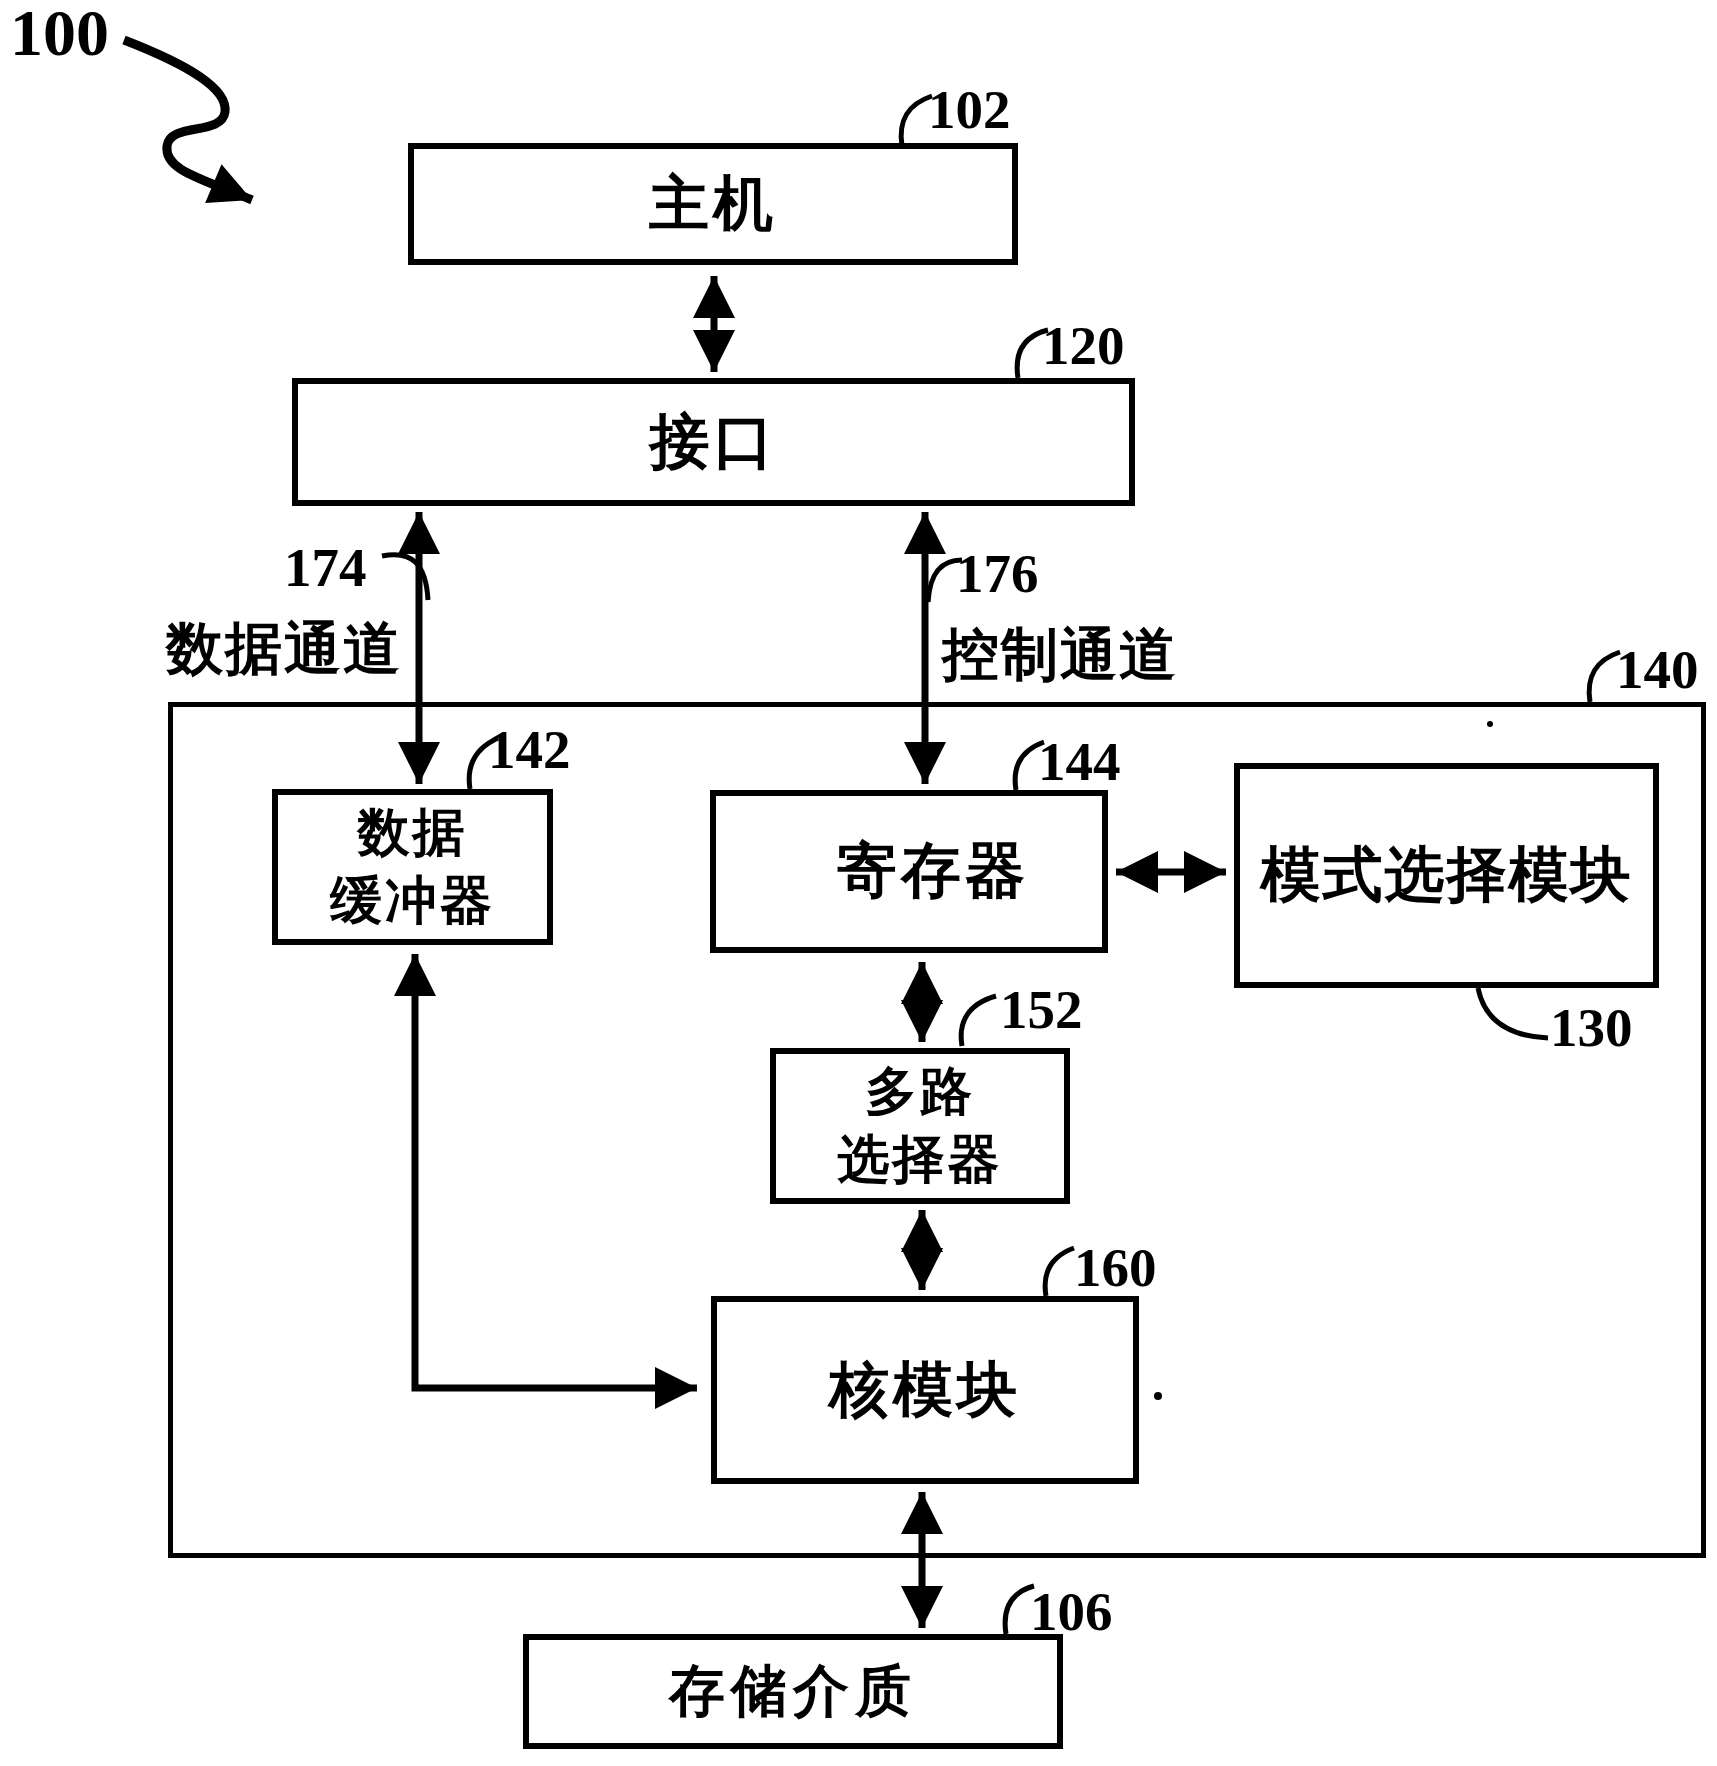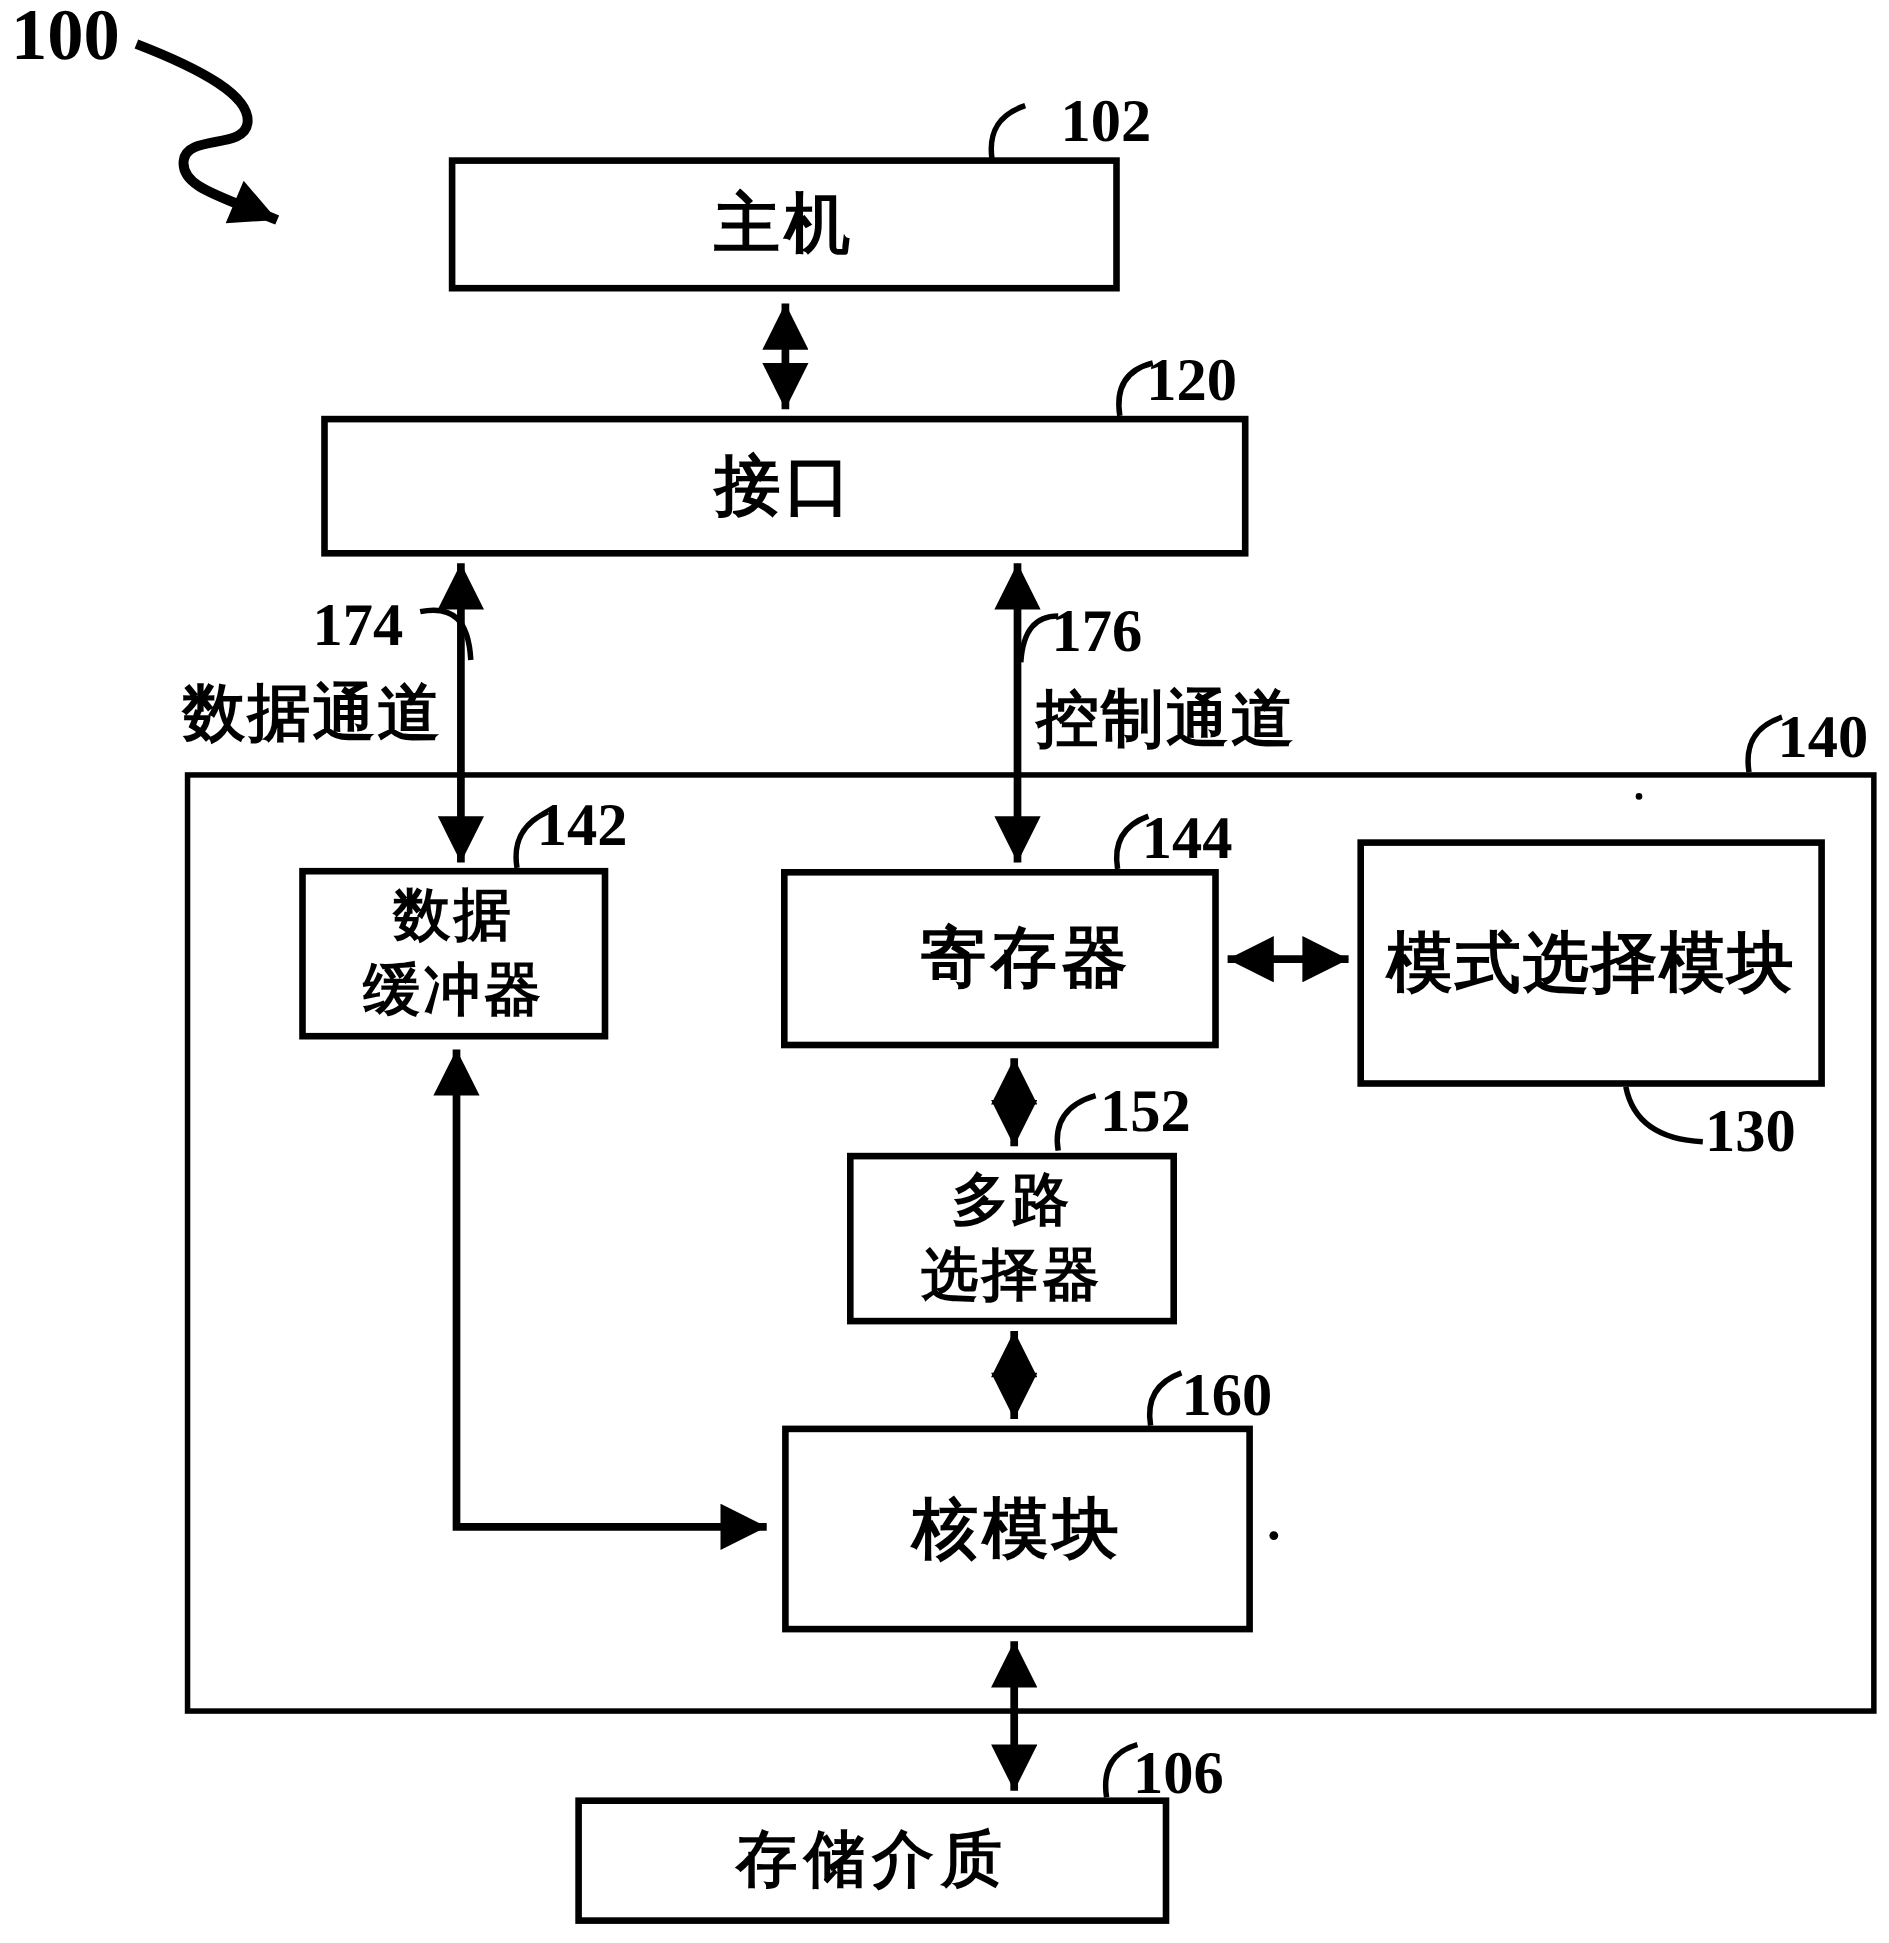--- a/index.html
+++ b/index.html
@@ -70,21 +70,21 @@
   .shaft{stroke:#000;stroke-width:7;fill:none;}
   .leader{stroke:#000;stroke-width:5;fill:none;}
   .squig{stroke:#000;stroke-width:9;fill:none;}
 </style>
 </head>
 <body>
 
 <div id="figure">
 
   <div class="refnum" id="num-100" style="left:10px;top:0px;">100</div>
-  <div class="refnum" style="left:928px;top:82px;margin-left:36px;">102</div>
+  <div class="refnum" style="left:928px;top:82px;">102</div>
   <div class="refnum" style="left:1042px;top:318px;">120</div>
   <div class="refnum" style="left:284px;top:540px;">174</div>
   <div class="refnum" style="left:956px;top:546px;">176</div>
   <div class="refnum" style="left:1616px;top:642px;">140</div>
   <div class="refnum" style="left:488px;top:722px;">142</div>
   <div class="refnum" style="left:1038px;top:734px;">144</div>
   <div class="refnum" style="left:1550px;top:1000px;">130</div>
   <div class="refnum" style="left:1000px;top:982px;">152</div>
   <div class="refnum" style="left:1074px;top:1240px;">160</div>
   <div class="refnum" style="left:1030px;top:1584px;">106</div>

